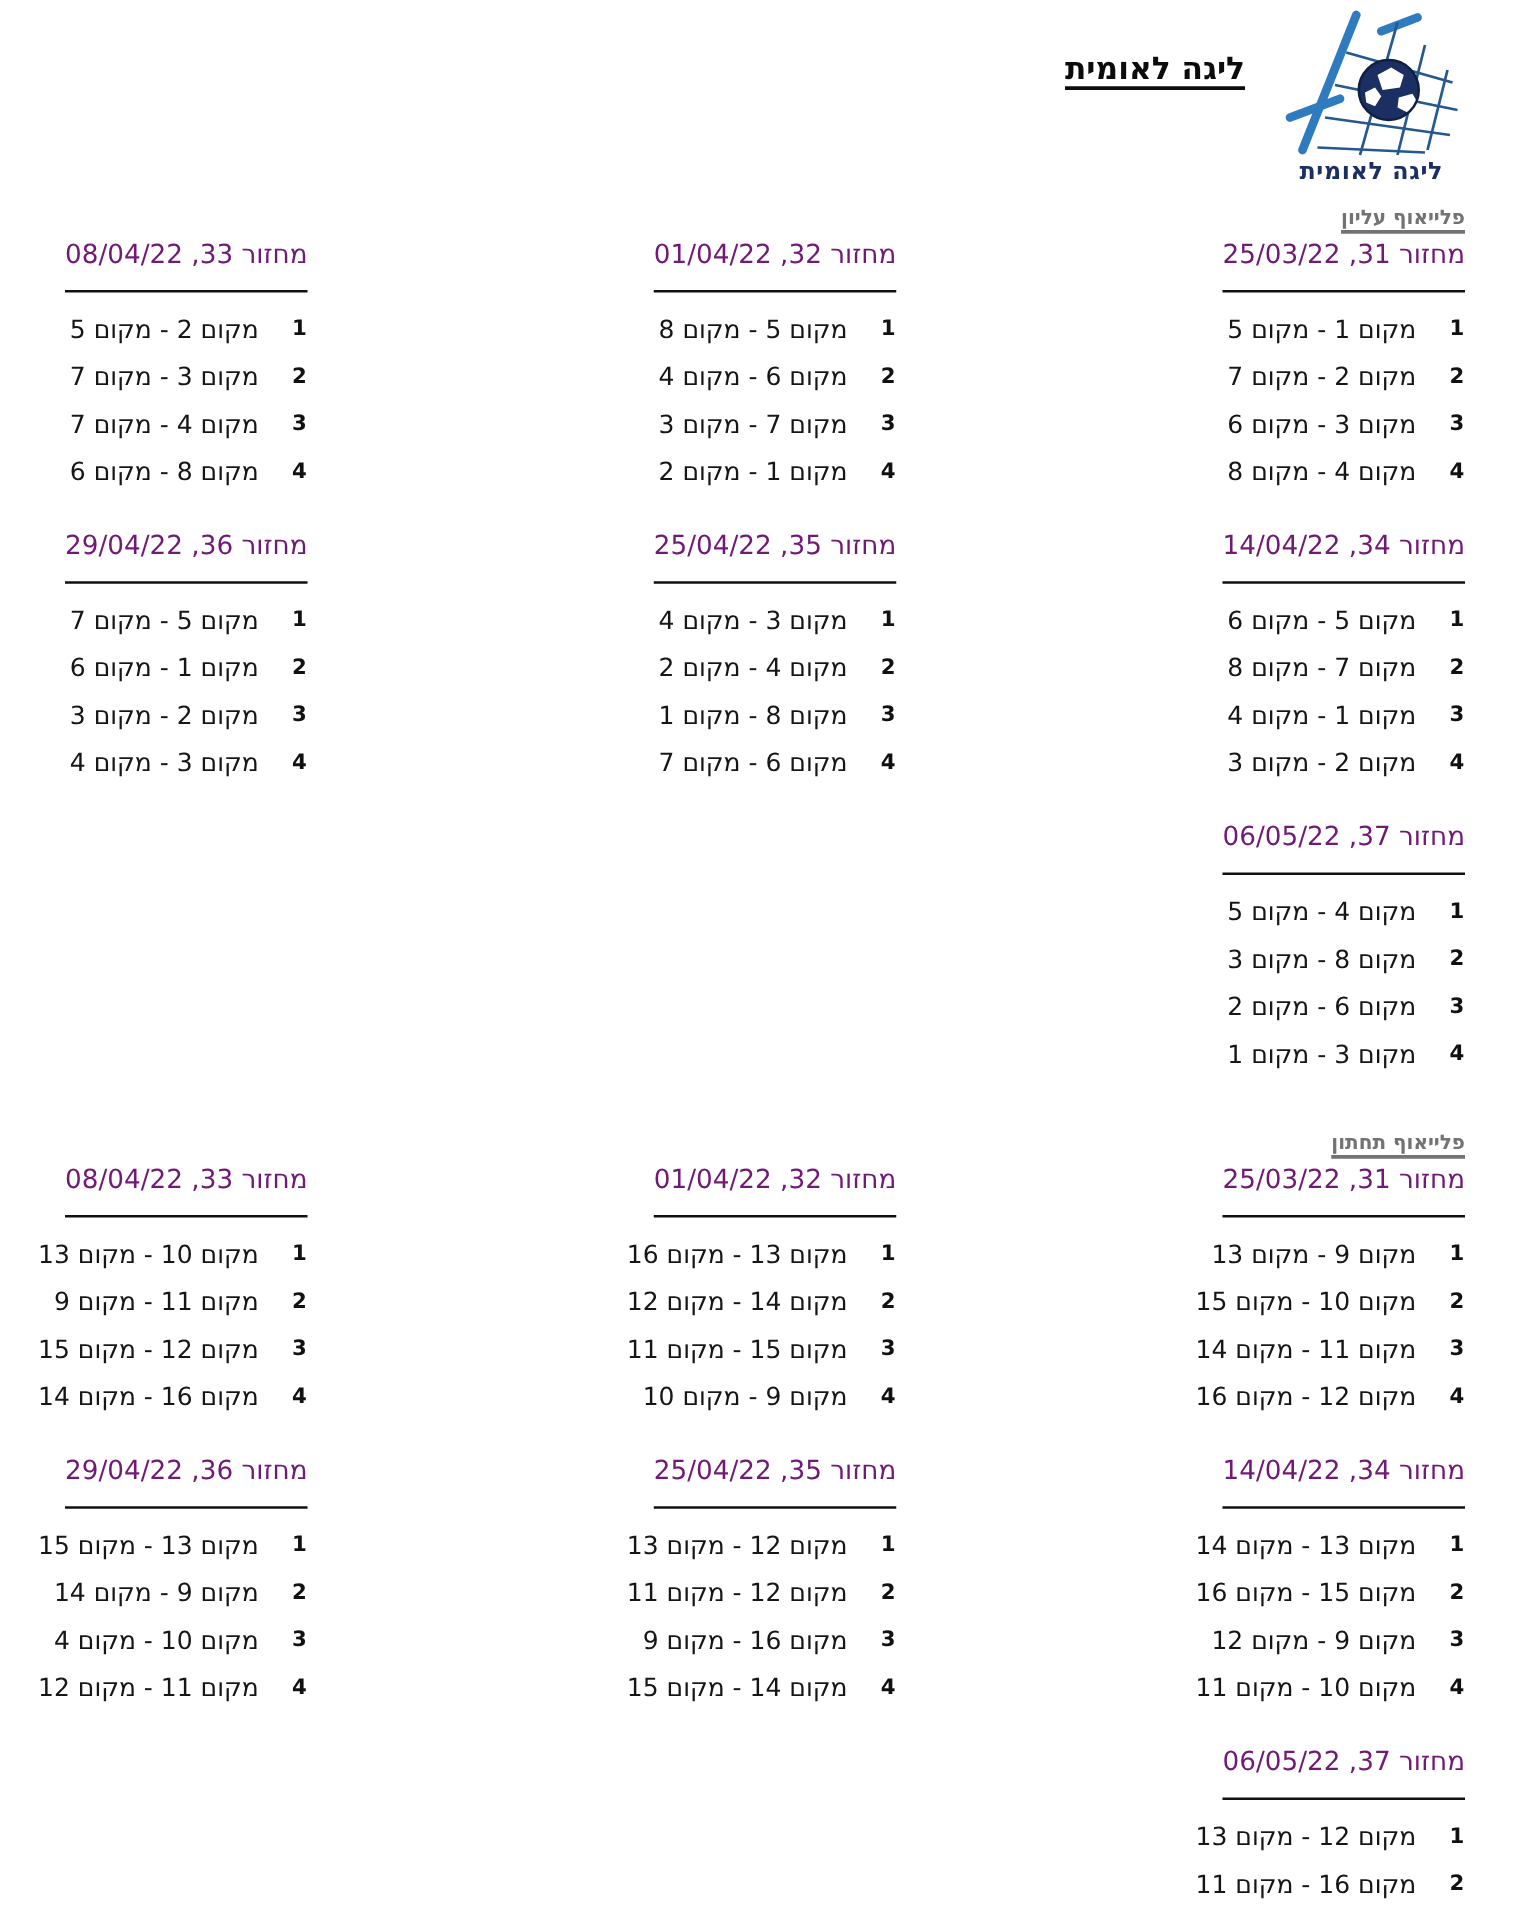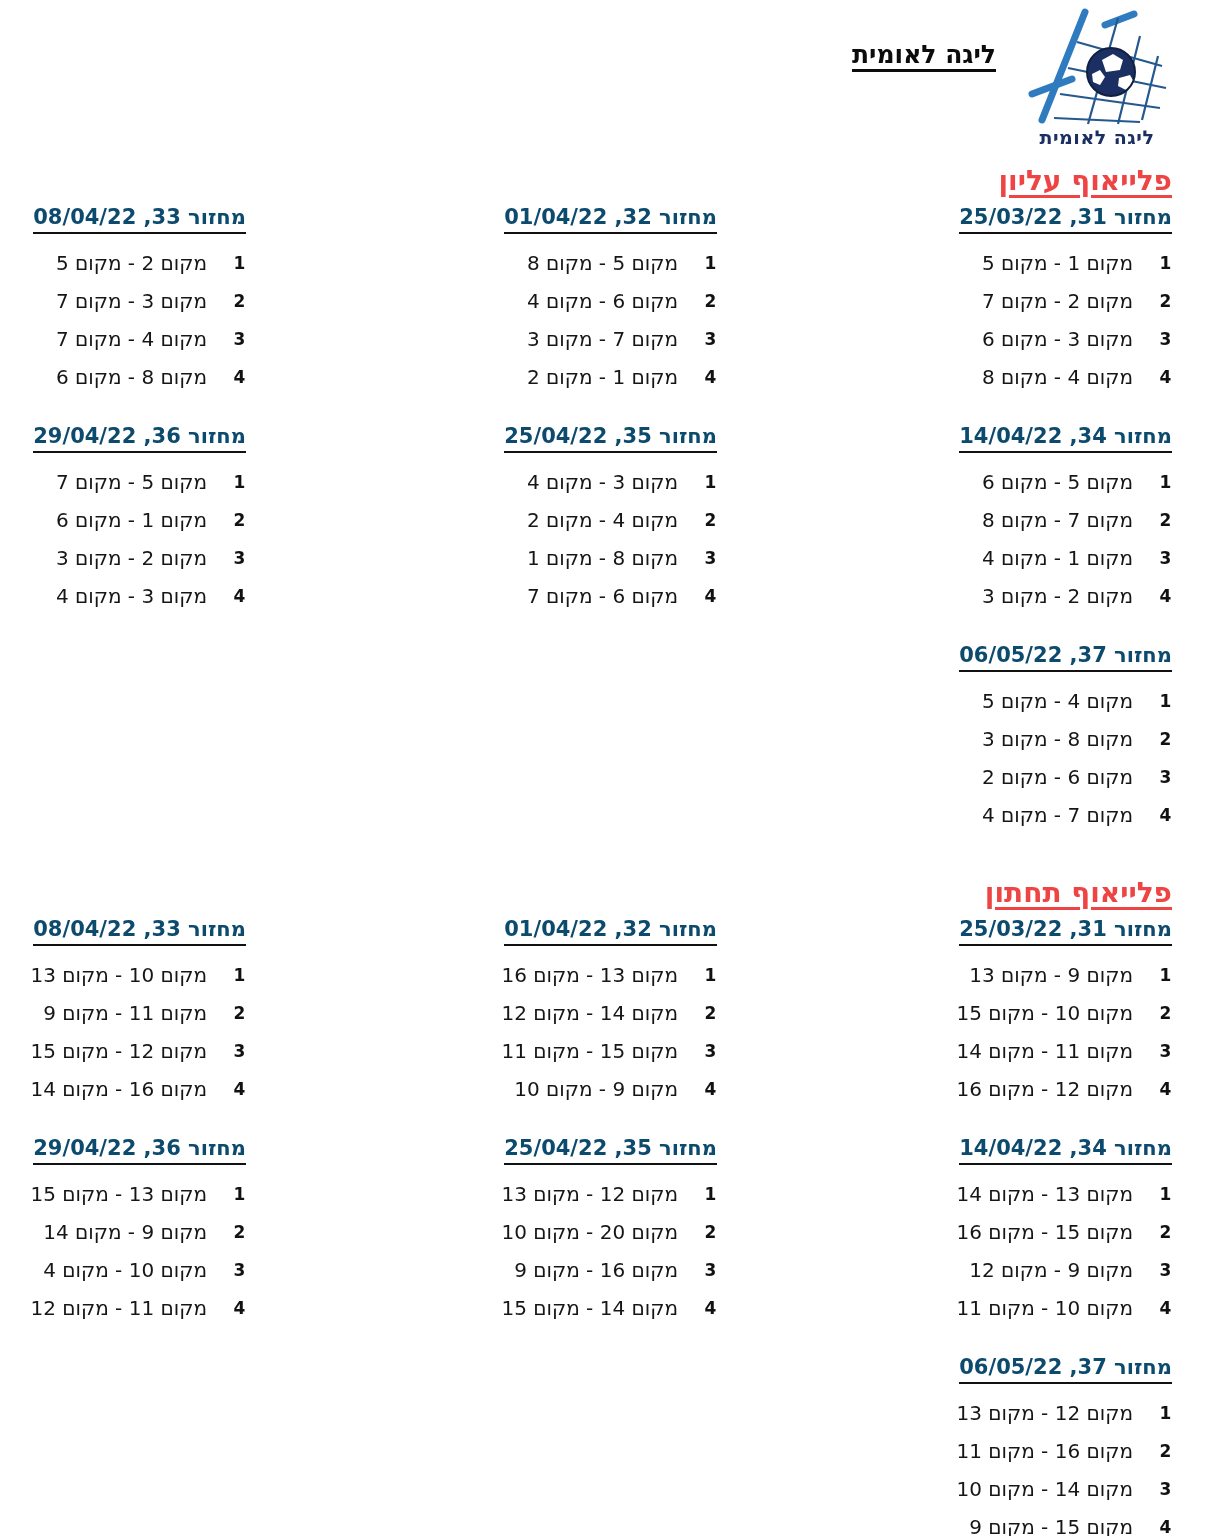--- a/index.html
+++ b/index.html
@@ -30,38 +30,38 @@
     text-decoration-thickness: 2.5px;
     text-underline-offset: 6px;
   }
   .title-line.second { display: inline-block; }
   .titles .second-row { text-align: right; }
   
   .section { margin-top: 16px; }
   .section.lower { margin-top: 42px; }
   .section-title {
     display: inline-block;
-    color: #ef4444; font-size: 28px; font-weight: bold;
+    color: #737373; font-size: 16px; font-weight: bold;
     text-decoration: underline;
     text-decoration-thickness: 2.5px;
     text-underline-offset: 5px;
     margin-bottom: 2px;
   }
   .rounds-grid {
     display: grid;
     grid-template-columns: 455px 471px 1fr;
     row-gap: 28px;
     margin-top: 6px;
   }
   .round { }
   .round-header {
     display: inline-block;
-    font-size: 21px; font-weight: bold; color: #0c4a6e;
+    font-size: 21px; font-weight: normal; color: #701a75;
     border-bottom: 2.5px solid #111;
-    padding-bottom: 3px;
+    padding-bottom: 17px;
     white-space: nowrap;
   }
   .match-list { margin-top: 10px; }
   .match-row {
     display: flex; align-items: center; gap: 26px;
     height: 38px; font-size: 20px; white-space: nowrap;
   }
   .match-number { font-weight: bold; font-size: 17px; min-width: 13px; text-align: center; }
   .match-text { color: #161616; }
 </style>
@@ -250,21 +250,21 @@
             <div class="match-row">
         <span class="match-number">2</span>
         <span class="match-text">מקום 8 - מקום 3</span>
       </div>
             <div class="match-row">
         <span class="match-number">3</span>
         <span class="match-text">מקום 6 - מקום 2</span>
       </div>
             <div class="match-row">
         <span class="match-number">4</span>
-        <span class="match-text">מקום 7 - מקום 4</span>
+        <span class="match-text">מקום 3 - מקום 1</span>
       </div>
           </div>
   </div>
       </div>
   </div>
 
   <div class="section lower">
     <span class="section-title">פלייאוף תחתון</span>
     <div class="rounds-grid">
         <div class="round">
@@ -358,21 +358,21 @@
         <div class="round">
     <div class="round-header">מחזור 35, 25/04/22</div>
     <div class="match-list">
 
     <div class="match-row">
         <span class="match-number">1</span>
         <span class="match-text">מקום 12 - מקום 13</span>
       </div>
             <div class="match-row">
         <span class="match-number">2</span>
-        <span class="match-text">מקום 20 - מקום 10</span>
+        <span class="match-text">מקום 12 - מקום 11</span>
       </div>
             <div class="match-row">
         <span class="match-number">3</span>
         <span class="match-text">מקום 16 - מקום 9</span>
       </div>
             <div class="match-row">
         <span class="match-number">4</span>
         <span class="match-text">מקום 14 - מקום 15</span>
       </div>
           </div>

